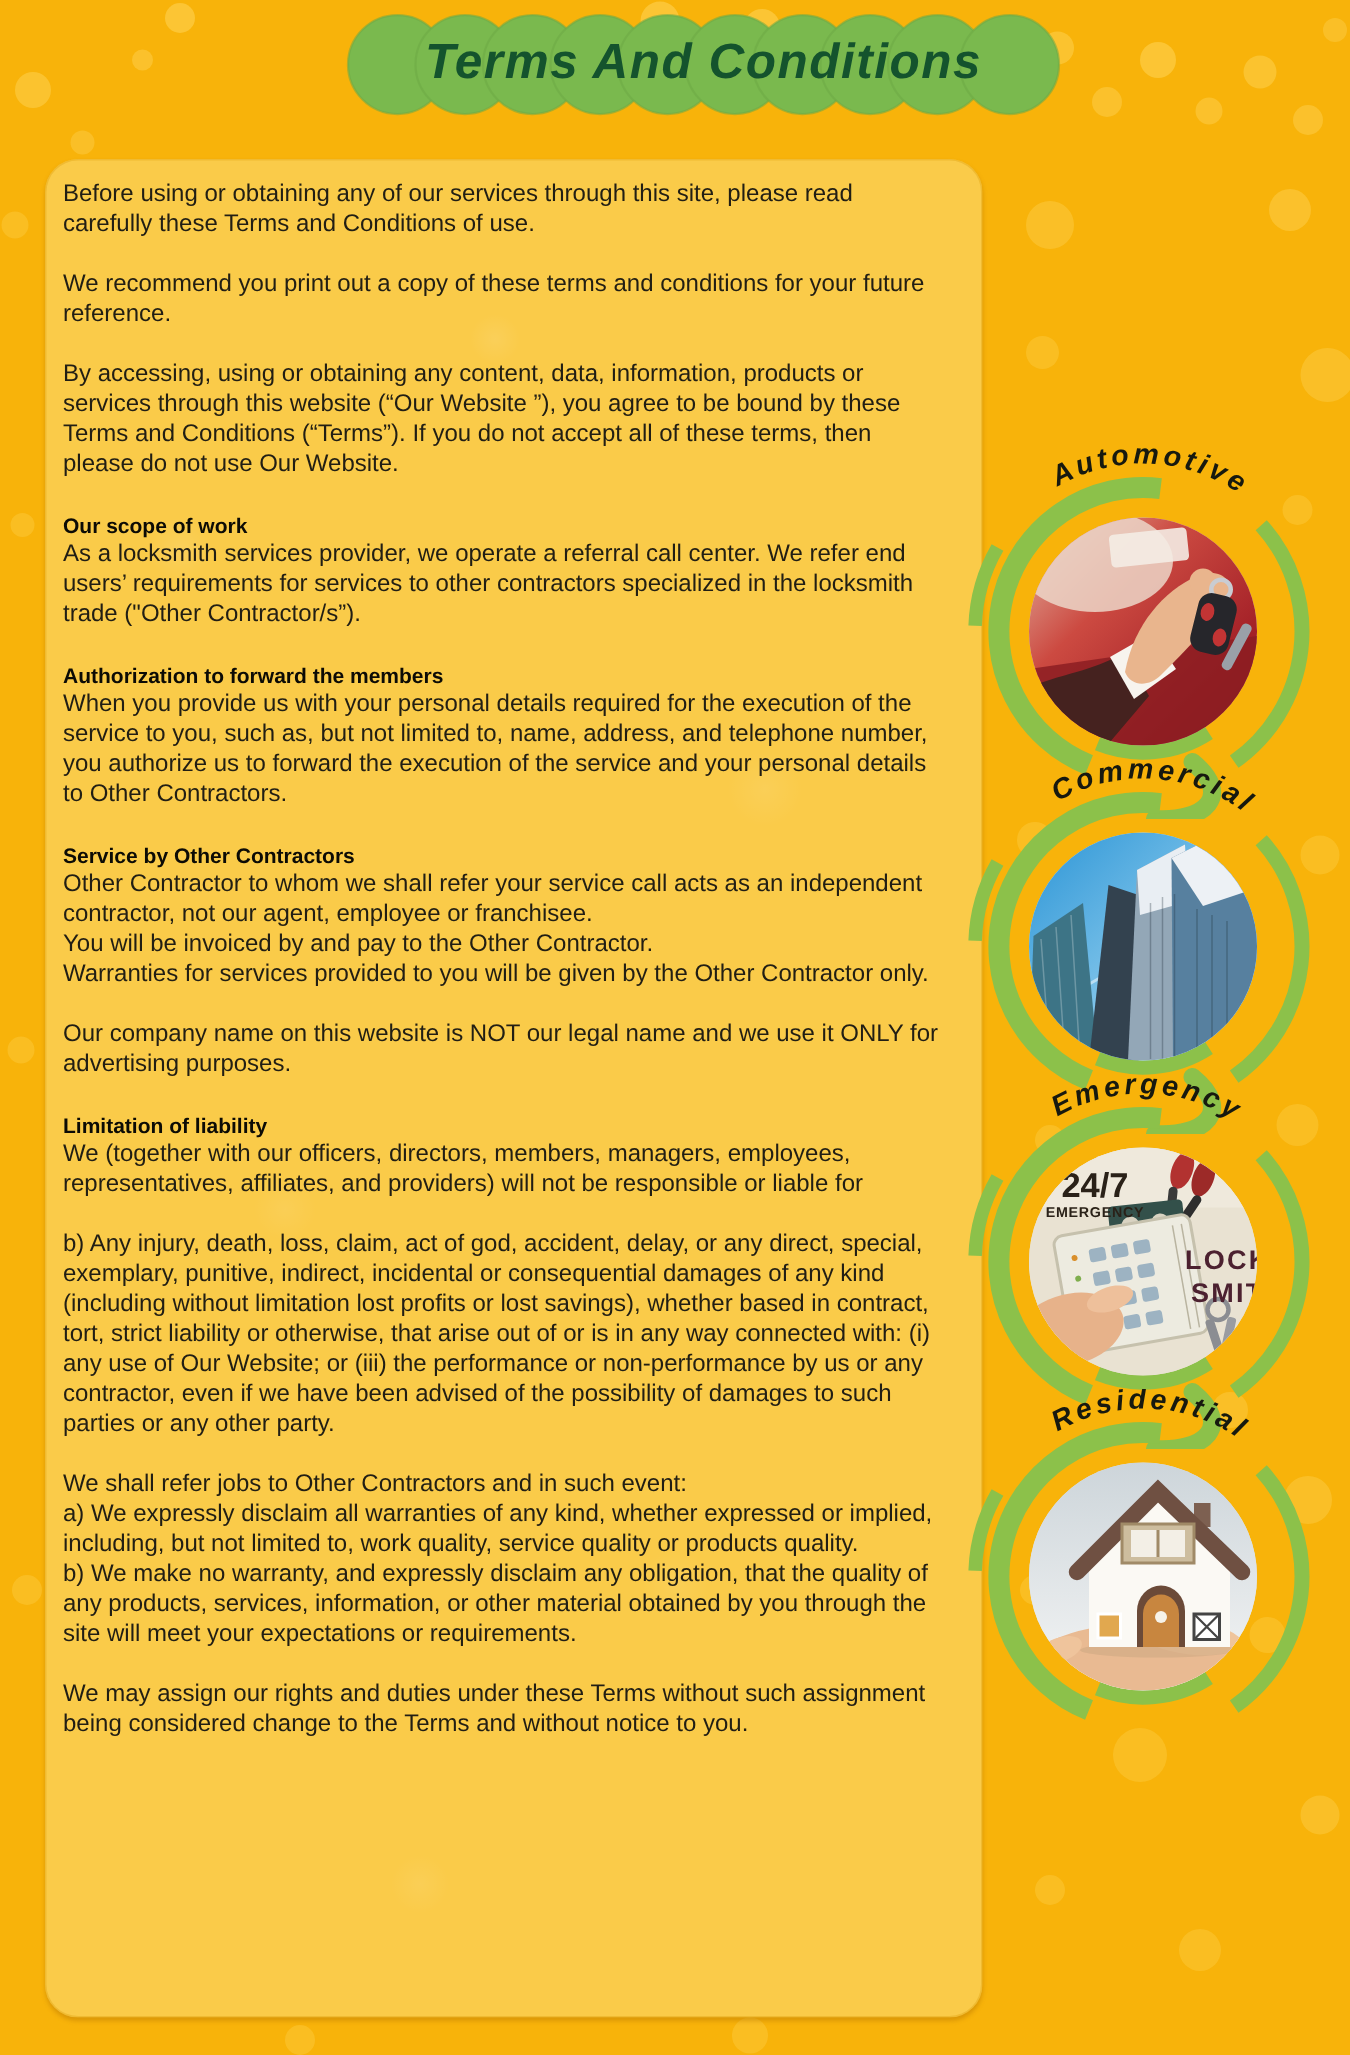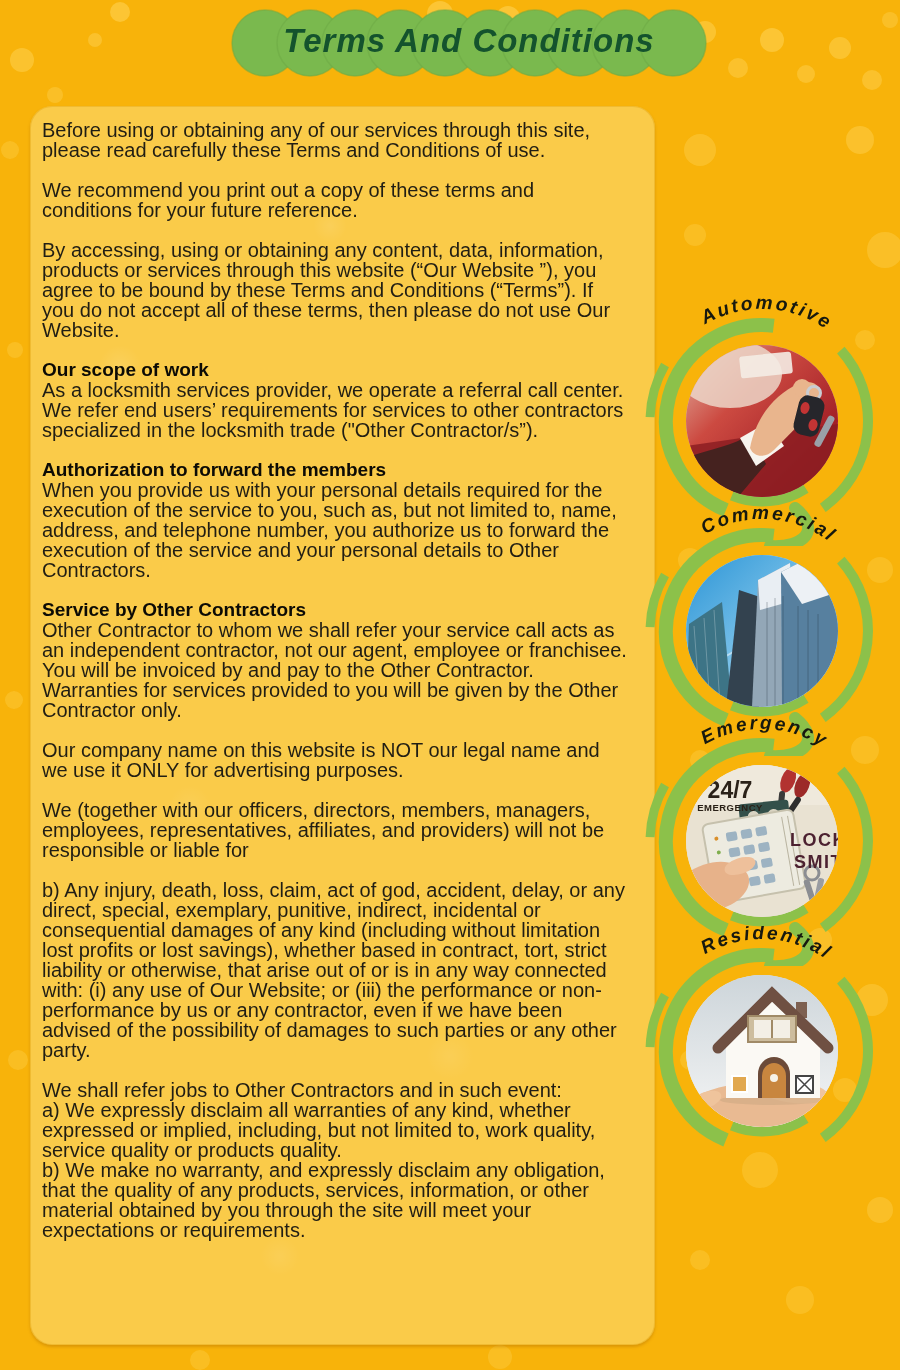--- a/index.html
+++ b/index.html
@@ -27,25 +27,25 @@
       radial-gradient(circle 30px at 90px 260px, rgba(255,255,255,.10), transparent 70%),
       radial-gradient(circle 24px at 300px 120px, rgba(255,255,255,.09), transparent 70%),
       radial-gradient(circle 36px at 480px 420px, rgba(255,255,255,.08), transparent 70%),
       radial-gradient(circle 30px at 160px 700px, rgba(255,255,255,.07), transparent 70%),
       radial-gradient(circle 34px at 420px 950px, rgba(255,255,255,.07), transparent 70%),
       radial-gradient(circle 28px at 250px 1150px, rgba(255,255,255,.07), transparent 70%),
       #FACB49;
     box-shadow:0 2px 3px rgba(185,118,0,.45), inset 0 0 0 1px rgba(222,158,8,.35);
   }
   .panel p{
-    margin:0 12px 20px 0;font-size:20px;line-height:20px;color:#211e14;
+    margin:0 12px 20px 0;font-size:16px;line-height:20px;color:#211e14;
     white-space:pre-line;
   }
   .panel h3{
-    margin:0;font-size:19px;line-height:20px;font-weight:bold;color:#0c0b05;
+    margin:0;font-size:14px;line-height:20px;font-weight:bold;color:#0c0b05;
   }
   
   .service{position:absolute;left:642px;width:250px;height:250px;z-index:2;cursor:pointer;}
   .service svg{display:block;}
   .arc{fill:none;stroke:#8CC14A;}
   .svc-label{font-family:"Liberation Sans",sans-serif;font-size:19px;font-weight:bold;font-style:italic;letter-spacing:2.5px;fill:#17190f;}
   .badge-big{font-family:"Liberation Sans",sans-serif;font-size:23px;font-weight:bold;fill:#2a2118;}
   .badge-small{font-family:"Liberation Sans",sans-serif;font-size:9.5px;font-weight:bold;letter-spacing:.5px;fill:#2a2118;}
   .lk-word{font-family:"Liberation Sans",sans-serif;font-size:18px;font-weight:bold;letter-spacing:1.5px;fill:#4c2130;}
 </style>
@@ -125,25 +125,27 @@
       <p>By accessing, using or obtaining any content, data, information, products or services through this website (“Our Website ”), you agree to be bound by these Terms and Conditions (“Terms”). If you do not accept all of these terms, then please do not use Our Website.</p>
       <h3>Our scope of work</h3>
       <p>As a locksmith services provider, we operate a referral call center. We refer end users’ requirements for services to other contractors specialized in the locksmith trade ("Other Contractor/s”).</p>
       <h3>Authorization to forward the members</h3>
       <p>When you provide us with your personal details required for the execution of the service to you, such as, but not limited to, name, address, and telephone number, you authorize us to forward the execution of the service and your personal details to Other Contractors.</p>
       <h3>Service by Other Contractors</h3>
       <p>Other Contractor to whom we shall refer your service call acts as an independent contractor, not our agent, employee or franchisee.
 You will be invoiced by and pay to the Other Contractor.
 Warranties for services provided to you will be given by the Other Contractor only.</p>
       <p>Our company name on this website is NOT our legal name and we use it ONLY for advertising purposes.</p>
+      <h3>Limitation of liability</h3>
       <p>We (together with our officers, directors, members, managers, employees, representatives, affiliates, and providers) will not be responsible or liable for</p>
       <p>b) Any injury, death, loss, claim, act of god, accident, delay, or any direct, special, exemplary, punitive, indirect, incidental or consequential damages of any kind (including without limitation lost profits or lost savings), whether based in contract, tort, strict liability or otherwise, that arise out of or is in any way connected with: (i) any use of Our Website; or (iii) the performance or non-performance by us or any contractor, even if we have been advised of the possibility of damages to such parties or any other party.</p>
       <p>We shall refer jobs to Other Contractors and in such event:
 a) We expressly disclaim all warranties of any kind, whether expressed or implied, including, but not limited to, work quality, service quality or products quality.
 b) We make no warranty, and expressly disclaim any obligation, that the quality of any products, services, information, or other material obtained by you through the site will meet your expectations or requirements.</p>
+      <p>We may assign our rights and duties under these Terms without such assignment being considered change to the Terms and without notice to you.</p>
     </div>
 </div>
 
 <div class="service" style="top:296px">
   <svg width="250" height="250" viewBox="0 0 250 250">
     <defs>
       <clipPath id="clip0">
           <circle cx="120" cy="125" r="76"></circle>
         </clipPath>
       <path id="lp0" d="M40.8,45.8 A112,112 0 0 1 221.5,172.3" fill="none"></path>

